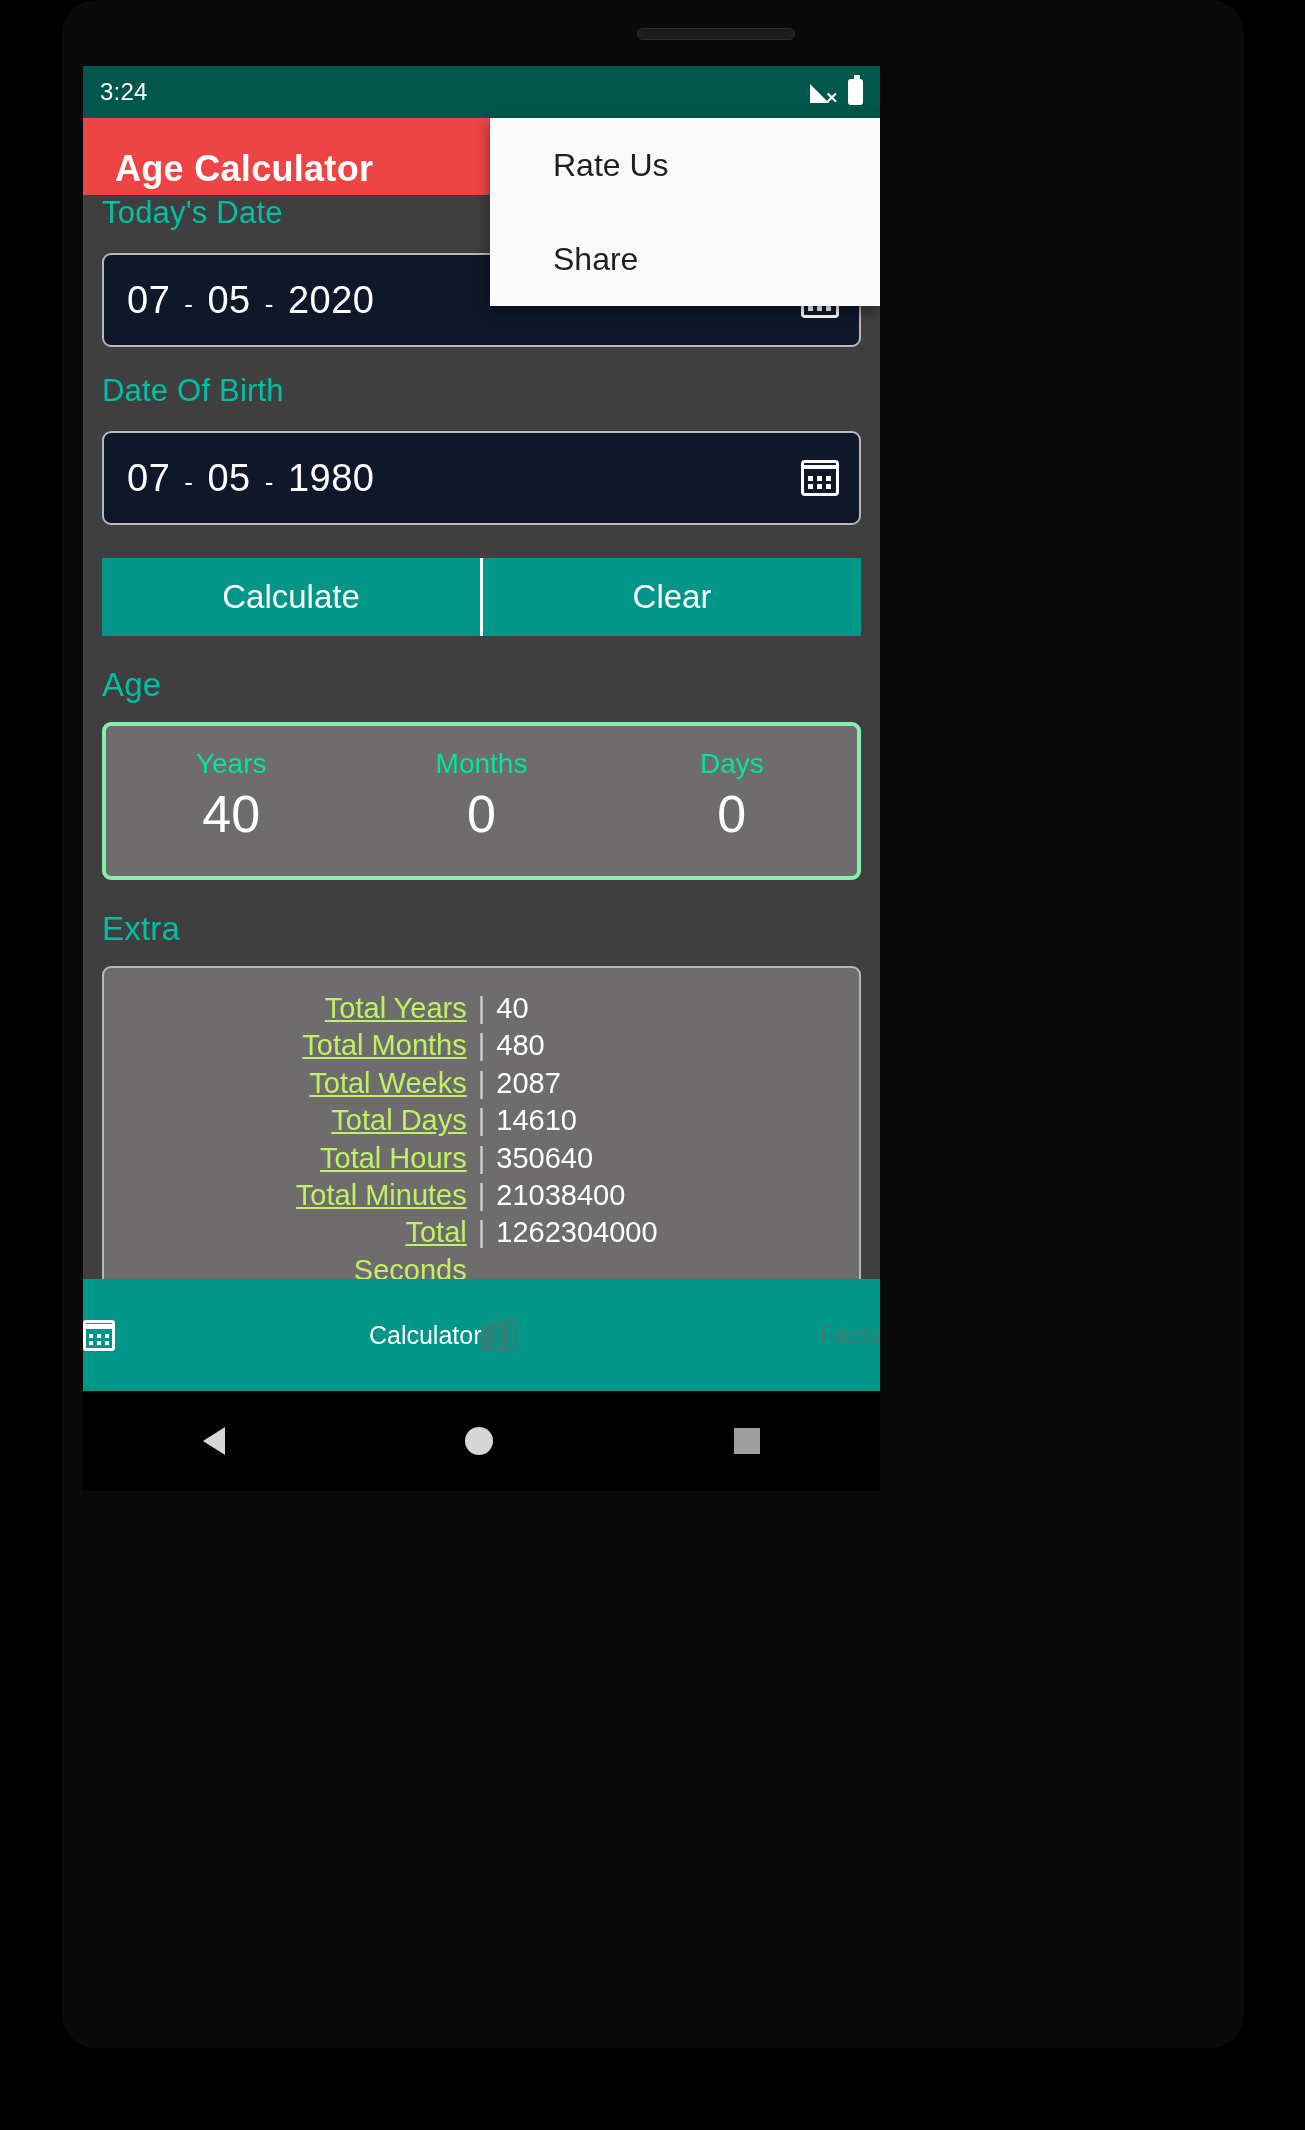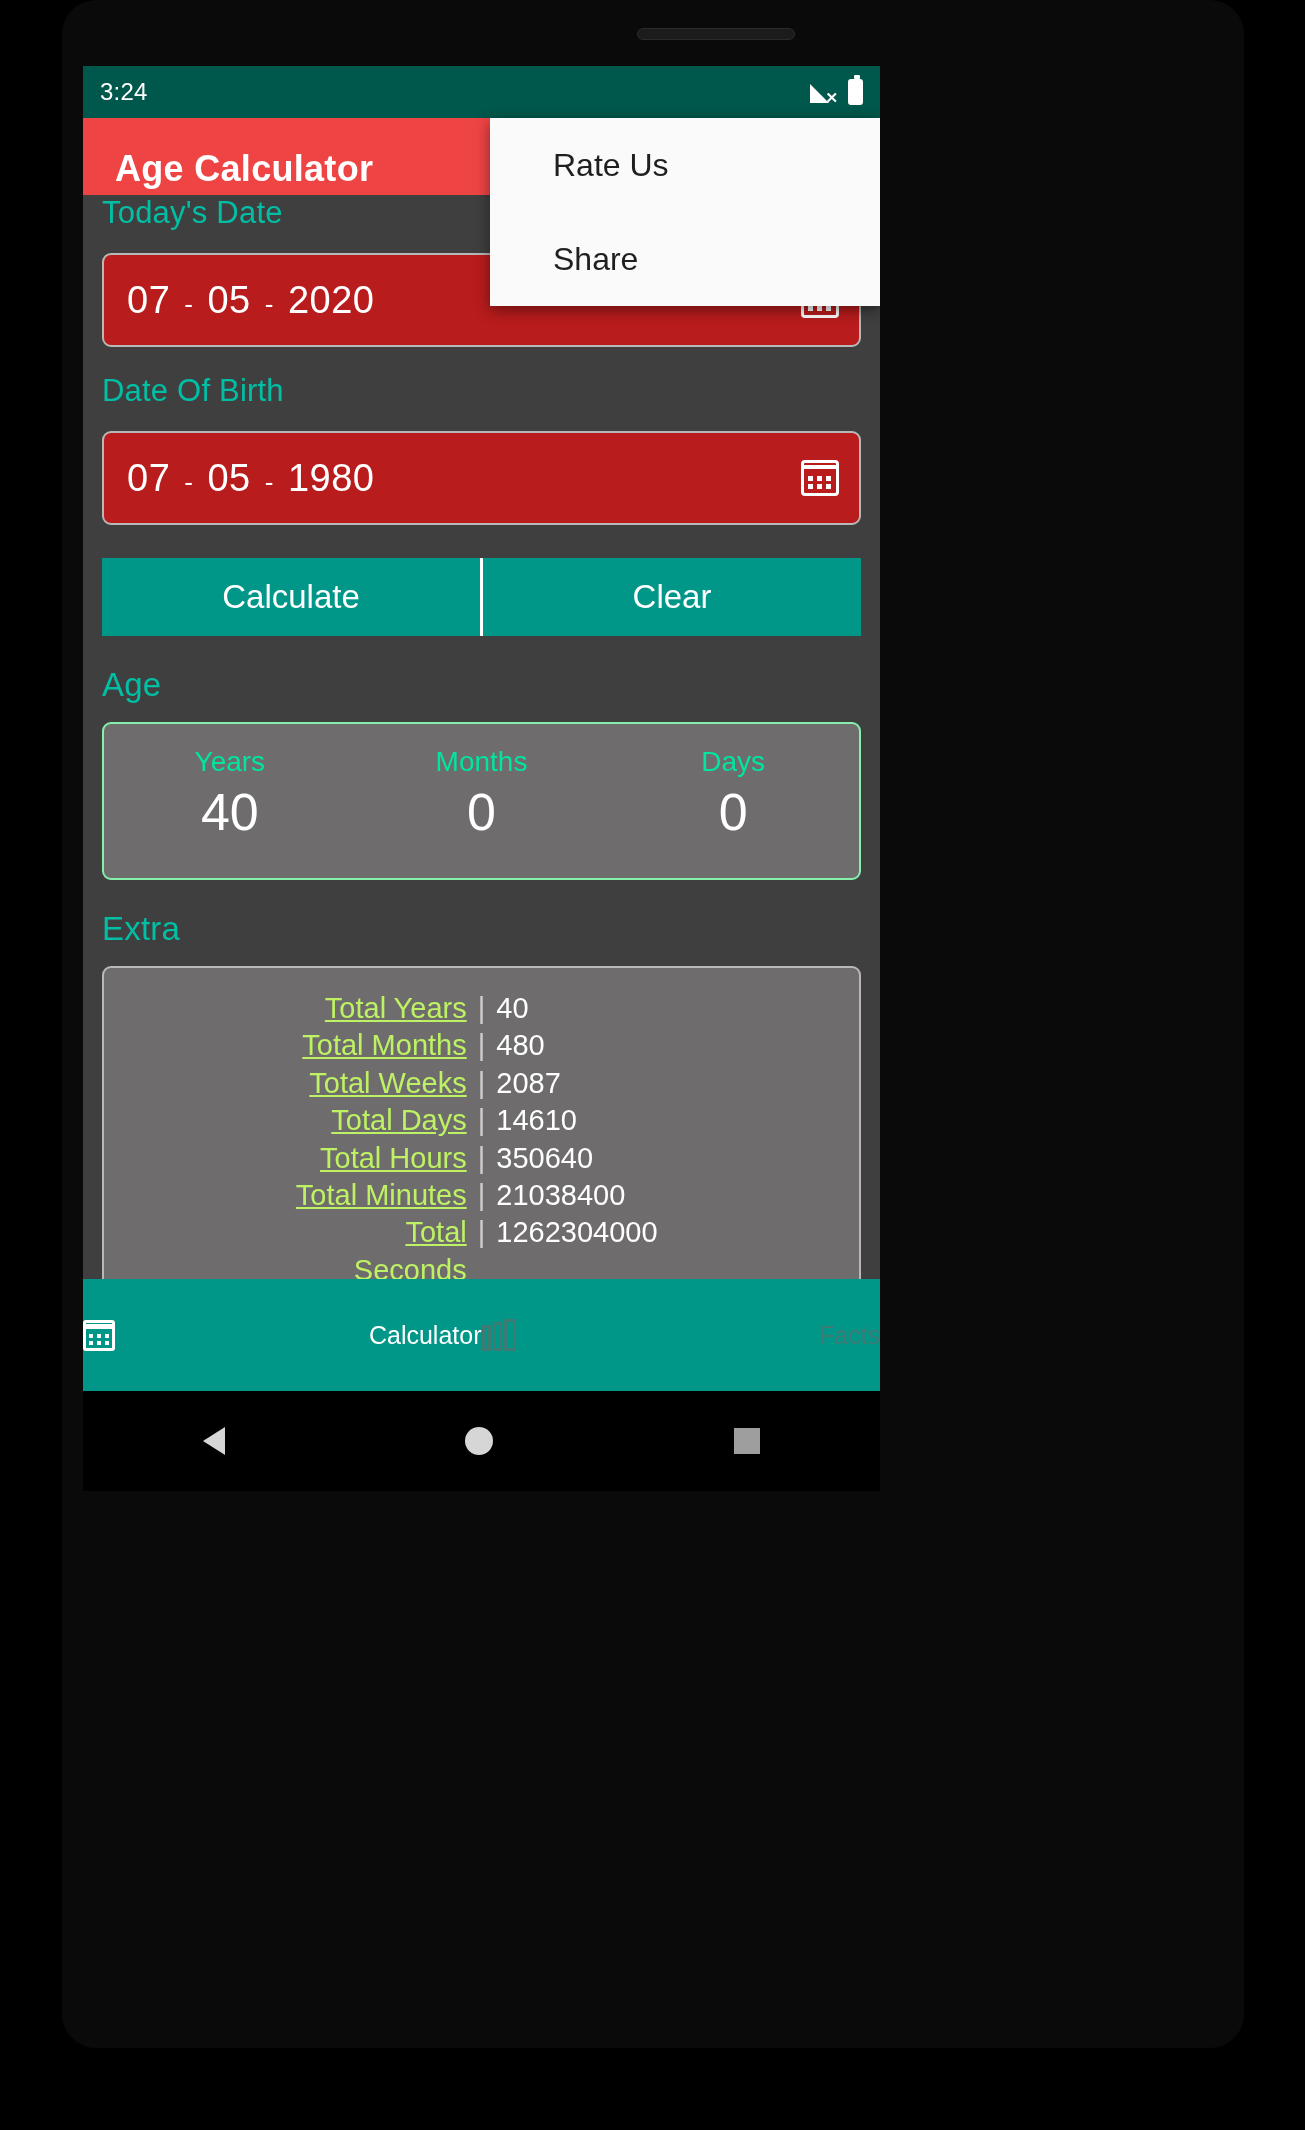--- a/index.html
+++ b/index.html
@@ -86,21 +86,21 @@
 
   .field-label {
     color: #00bfa5; font-size: 31px; letter-spacing: .2px;
   }
   .label-today { padding-top: 0px; margin-top: -24px; }
   .label-dob  { margin-top: 26px; }
 
   .date-box {
     margin-top: 22px;
     height: 94px; width: 100%;
-    background: #b91c1c;
+    background: #0f172a;
     border: 2px solid #b8b8b8;
     border-radius: 9px;
     display: flex; align-items: center;
     padding: 0 20px;
   }
   .date-text {
     color: #ffffff; font-size: 38px; letter-spacing: .5px;
     display: flex; align-items: baseline; gap: 0;
   }
   .date-text .dseg { padding: 0 3px; }
@@ -132,21 +132,21 @@
     background: #009688;
   }
   .btn-divider { width: 3px; background: #ffffff; }
 
   
   .section-title {
     color: #00bfa5; font-size: 33px; margin-top: 30px; letter-spacing: .2px;
   }
   .age-card {
     margin-top: 18px; width: 100%; height: 158px;
-    background: #6e6c6c; border: 2px solid #86efac; border-radius: 9px;
+    background: #6e6c6c; border: 4px solid #86efac; border-radius: 9px;
     display: flex; align-items: flex-start; padding-top: 22px;
   }
   .age-col { flex: 1; display: flex; flex-direction: column; align-items: center; }
   .age-col-label { color: #00e5a0; font-size: 28px; }
   .age-col-value { color: #ffffff; font-size: 52px; margin-top: 8px; line-height: 1; }
 
   
   .extra-card {
     margin-top: 18px; width: 100%;
     background: #6e6c6c; border: 2px solid #b8b8b8; border-radius: 9px;

